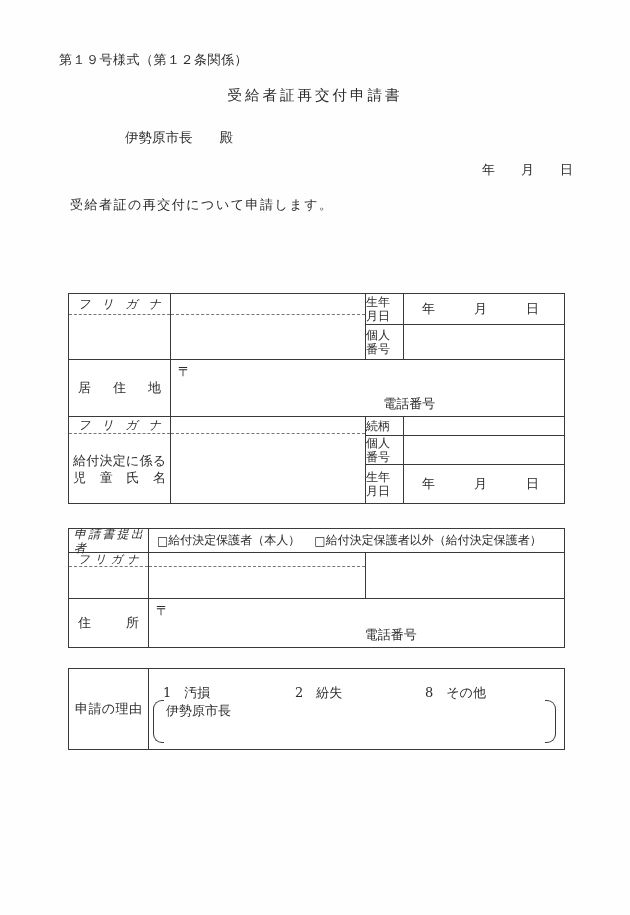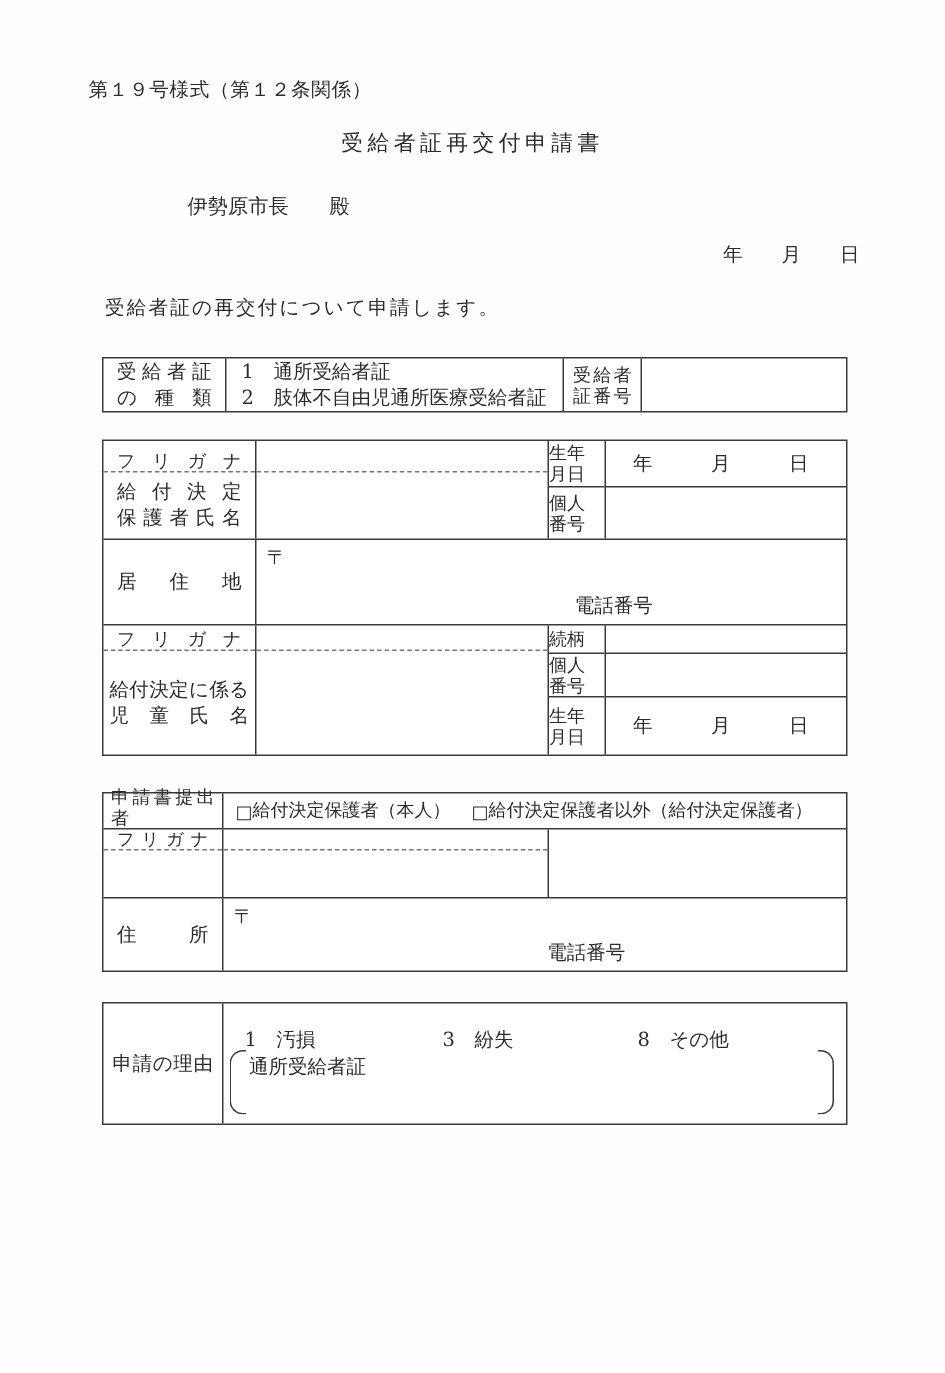--- a/index.html
+++ b/index.html
@@ -9,21 +9,21 @@
   .abs{position:absolute;}
   
   .tbl{position:absolute;border:1.5px solid #3a3a3a;box-sizing:border-box;display:flex;background:#fff;}
   .tbl *{box-sizing:border-box;}
   .row{display:flex;flex-direction:row;}
   .colstack{display:flex;flex-direction:column;}
   .br{border-right:1px solid #3a3a3a;}
   .bb{border-bottom:1px solid #3a3a3a;}
   .bdash{border-bottom:1px dashed #777;}
   .vc{display:flex;flex-direction:column;justify-content:center;}
-  .hc{display:flex;align-items:flex-end;}
+  .hc{display:flex;align-items:center;font-style:italic;}
   .jlabel{text-align:justify;text-align-last:justify;padding:0 9px;}
   .center{text-align:left;}
   .small{font-size:12px;line-height:14px;}
   .tiny{font-size:11.5px;line-height:13px;}
   
   .form-number{left:59px;top:51px;letter-spacing:0.5px;text-align:center;}
   .title{left:0;right:0;top:86px;text-align:center;font-size:14.5px;letter-spacing:3px;font-weight:normal;margin:0;}
   .addressee{left:84px;top:129px;font-size:13.5px;margin-left:41px;}
   .date-line{top:161px;right:57px;}
   .declaration{left:70px;top:196px;letter-spacing:1.5px;}
@@ -57,46 +57,27 @@
 <body>
 
 <div class="page">
 
   <div class="abs form-number">第１９号様式（第１２条関係）</div>
   <h1 class="abs title">受給者証再交付申請書</h1>
   <div class="abs addressee">伊勢原市長　　殿</div>
   <div class="abs date-line">年　　月　　日</div>
   <div class="abs declaration">受給者証の再交付について申請します。</div>
 
-  <div class="tbl t1">
-    <div class="w82 br vc">
-      <div class="jlabel line17">受給者証</div>
-      <div class="jlabel line17">の種類</div>
-    </div>
-    <div class="w225 br vc">
-      <div class="line17" style="padding-left:10px;">1　通所受給者証</div>
-      <div class="line17" style="padding-left:10px;">2　肢体不自由児通所医療受給者証</div>
-    </div>
-    <div class="w52 br vc small">
-      <div class="jlabel" style="padding:0 6px;">受給者</div>
-      <div class="jlabel" style="padding:0 6px;">証番号</div>
-    </div>
-    <div class="flex1"></div>
-  </div>
 
   <div class="tbl t2">
 
     <div class="row bb" style="height:66px;">
       <div class="w102 br colstack">
         <div class="bdash hc" style="height:21px;">
           <div class="jlabel small" style="width:100%;">フリガナ</div>
-        </div>
-        <div class="flex1 vc">
-          <div class="jlabel line17">給付決定</div>
-          <div class="jlabel line17">保護者氏名</div>
         </div>
       </div>
       <div class="w195 br colstack">
         <div class="bdash" style="height:21px;"></div>
         <div class="flex1"></div>
       </div>
       <div class="w38 br colstack small">
         <div class="bb vc center" style="height:31px;">
           <div>生年</div>
           <div>月日</div>
@@ -196,24 +177,24 @@
     </div>
   </div>
 
   <div class="tbl t4">
     <div class="w80 br vc">
       <div class="jlabel" style="padding:0 6px;font-family:Liberation Mono, monospace;">申請の理由</div>
     </div>
     <div class="flex1 relcell">
       <div class="reason-opts">
         <span class="ropt1">1　汚損</span>
-        <span class="ropt2">3　紛失</span>
+        <span class="ropt2">2　紛失</span>
         <span class="ropt3">8　その他</span>
       </div>
       <div class="bracket bracket-l"></div>
-      <div class="detail-label">通所受給者証</div>
+      <div class="detail-label">伊勢原市長</div>
       <div class="bracket bracket-r"></div>
       <div style="position:absolute;left:20px;top:50px;right:24px;bottom:4px;"></div>
     </div>
   </div>
 
 
 </div>
 
 </body></html>

